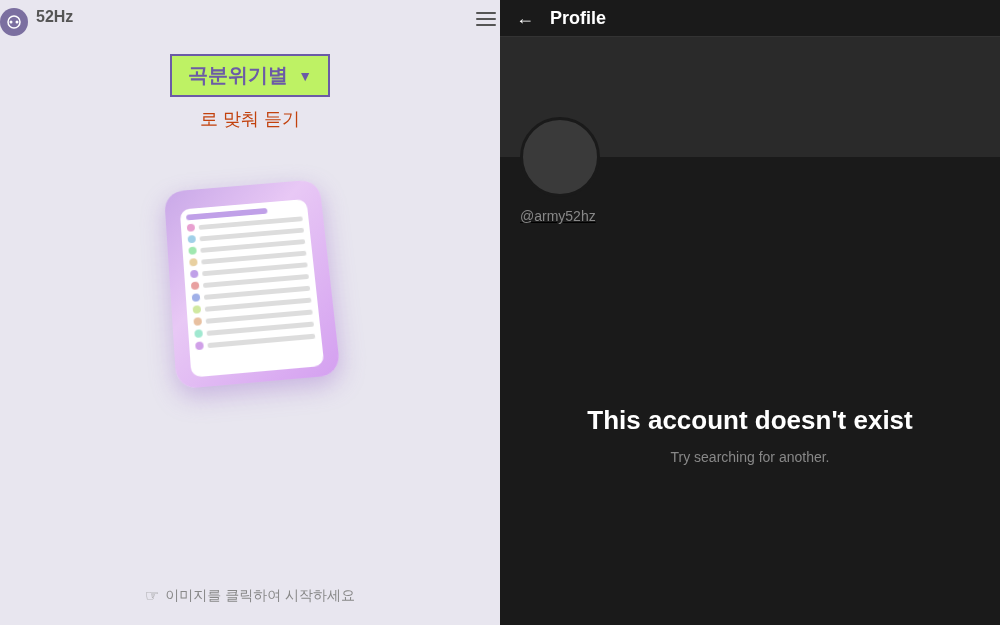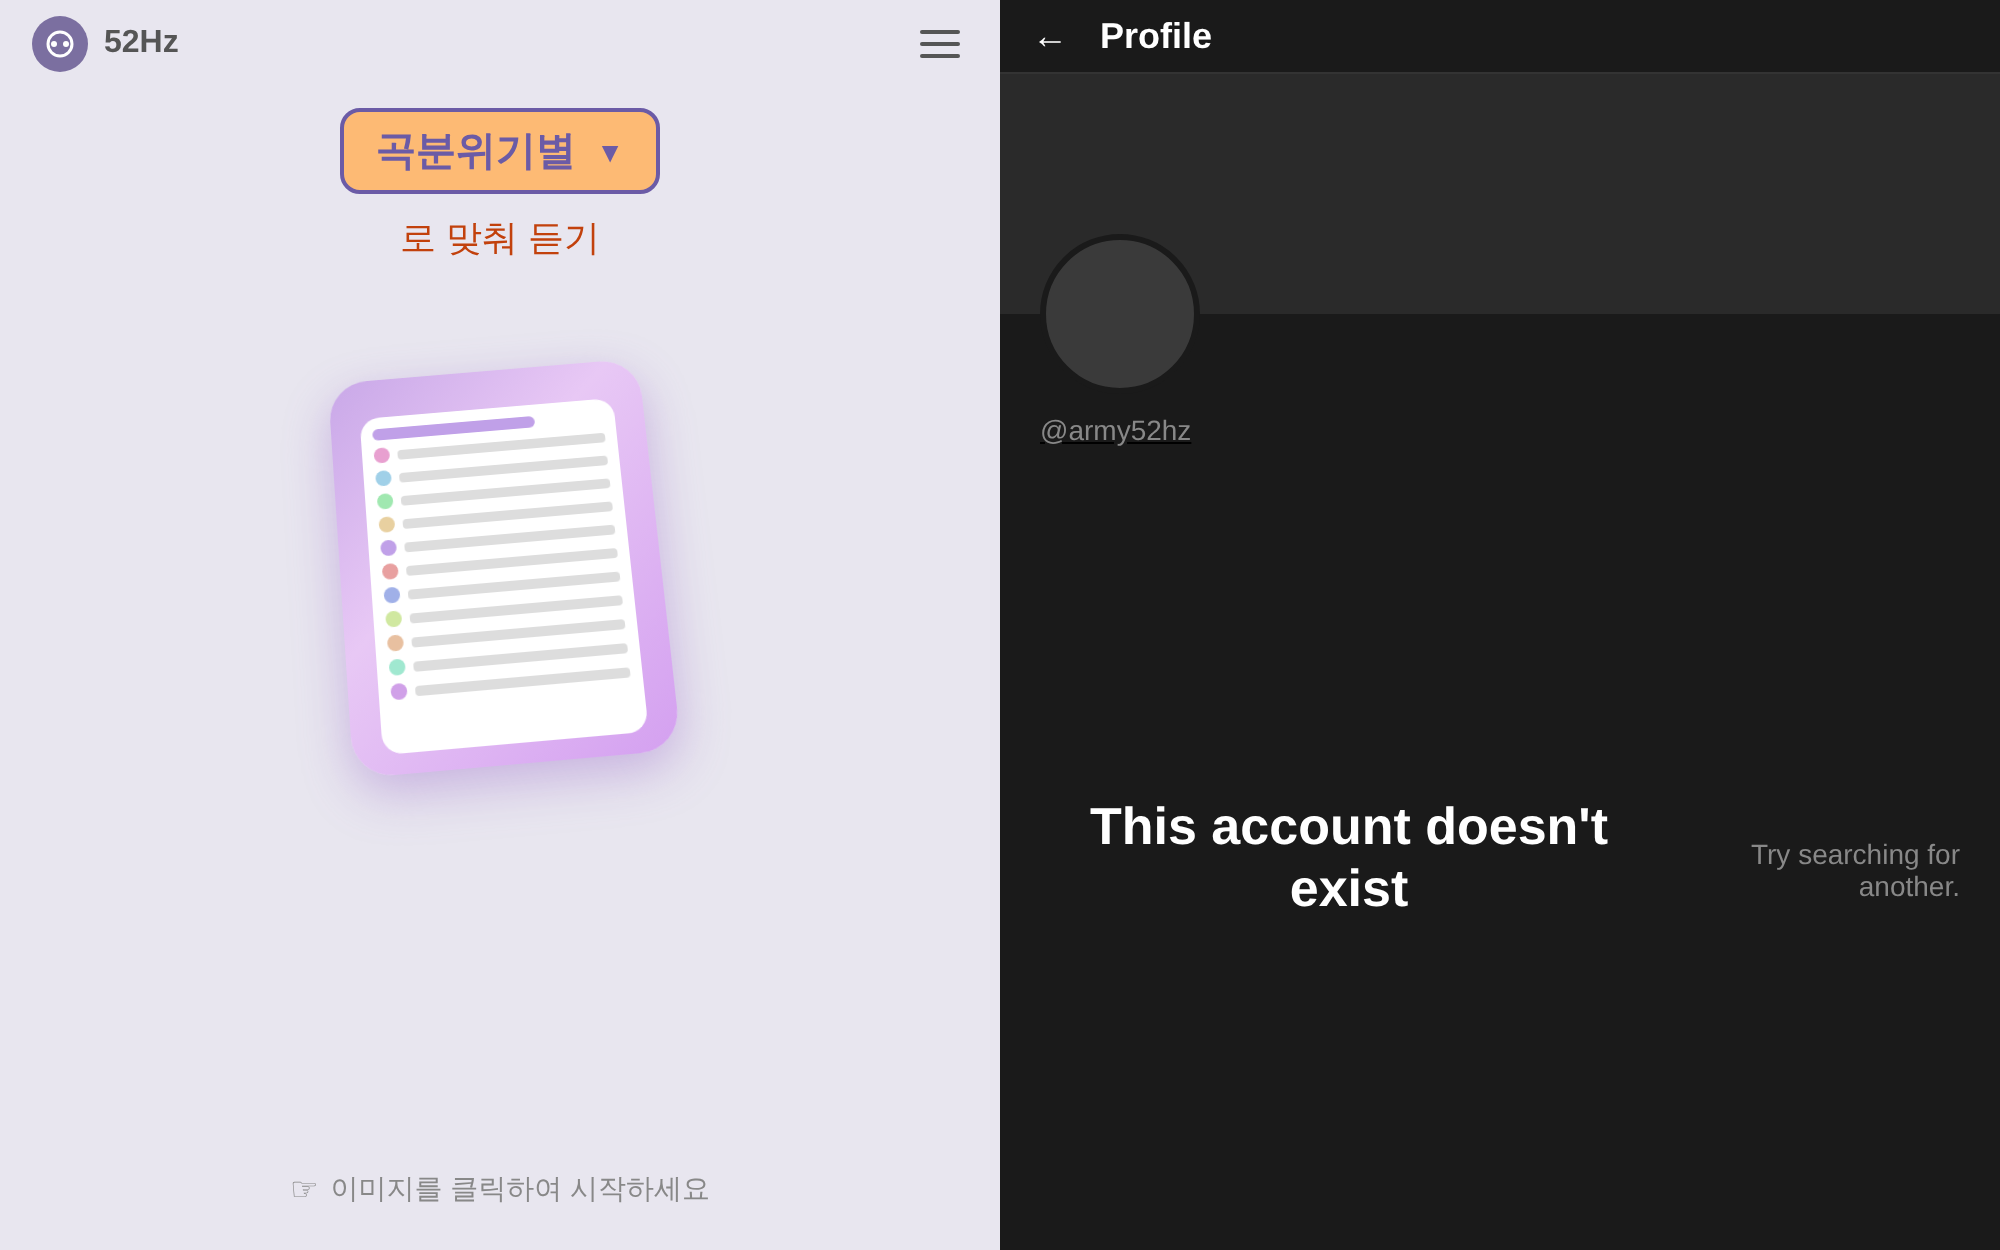--- a/index.html
+++ b/index.html
@@ -18,22 +18,22 @@
       background: #e8e6ef;
       position: relative;
       display: flex;
       flex-direction: column;
       align-items: center;
     }
 
     .top-bar-left {
       width: 100%;
       display: flex;
-      align-items: center;
-      padding: 8px 16px;
+      align-items: flex-start;
+      padding: 8px 0;
       gap: 8px;
     }
 
     .logo-icon {
       width: 28px;
       height: 28px;
       background: #7b6fa0;
       border-radius: 50%;
       display: flex;
       align-items: center;
@@ -69,27 +69,27 @@
 
     .subtitle-text {
       font-size: 18px;
       color: #444;
       margin-top: 16px;
       text-align: center;
     }
 
     .dropdown-box {
       border: 2px solid #6b5ba6;
-      border-radius: 10px;
+      border-radius: 0;
       padding: 6px 16px;
       margin-top: 10px;
       display: flex;
       align-items: center;
       gap: 10px;
-      background: #fdba74;
+      background: #bef264;
       min-width: 160px;
       justify-content: space-between;
     }
 
     .dropdown-text {
       font-size: 20px;
       font-weight: 700;
       color: #6b5ba6;
     }
 
@@ -248,21 +248,21 @@
     }
 
     .username {
       color: #888;
       font-size: 14px;
     }
 
     .not-exist-section {
       flex: 1;
       display: flex;
-      flex-direction: row;
+      flex-direction: column;
       align-items: center;
       justify-content: center;
       padding: 40px 20px;
     }
 
     .not-exist-title {
       color: white;
       font-size: 26px;
       font-weight: 800;
       text-align: center;

